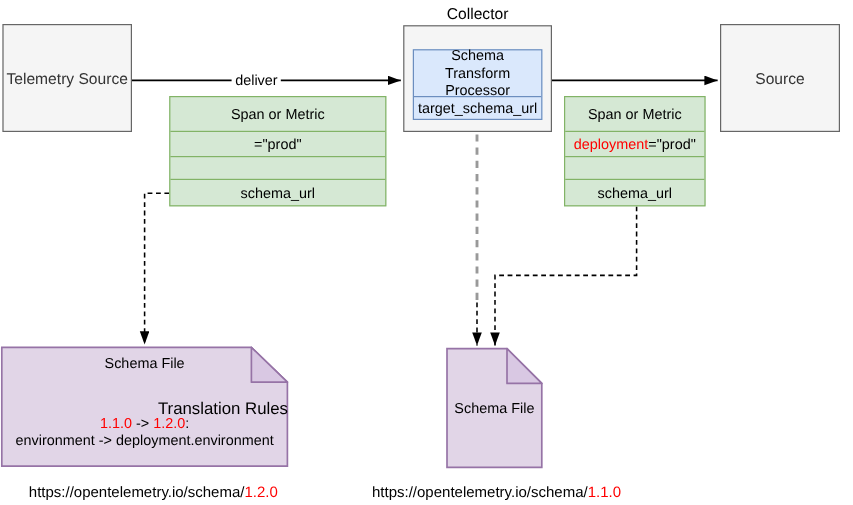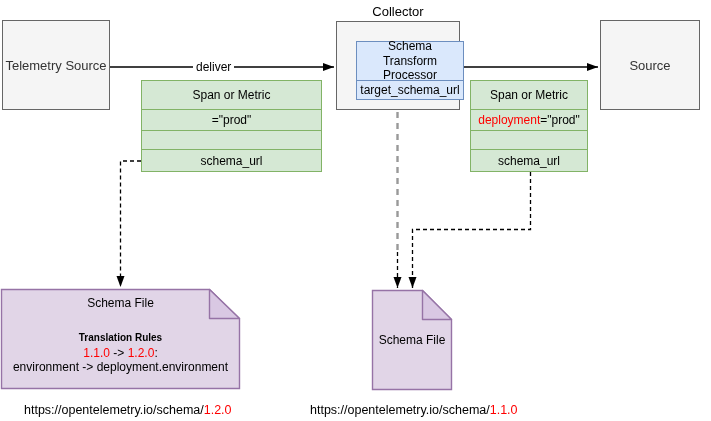--- a/index.html
+++ b/index.html
@@ -44,21 +44,21 @@
   .gtable .r-attr { height:21px; }
   .gtable .r-empty { height:20px; }
   .gtable .r-field { height:22px; }
   .red { color:#ff0000; }
   .edge-label {
     position:absolute; font-size:12px; color:#000; background:#ffffff;
     padding:0 3px; z-index:3;
   }
   .notetext { position:absolute; z-index:2; color:#000; }
   .note-title { position:absolute; width:100%; text-align:center; font-size:12px; }
-  .rules-head { position:absolute; width:100%; text-align:center; font-size:10px; font-weight:bold; }
+  .rules-head { position:absolute; width:100%; text-align:right; font-size:14px; font-weight:normal; }
   .rules-line { position:absolute; width:100%; text-align:center; font-size:12px; white-space:nowrap; }
   .urltext {
     position:absolute; font-size:12.5px; color:#000; text-align:center;
     white-space:nowrap; z-index:2;
   }
   svg.layer { position:absolute; left:0; top:0; z-index:1; }
   .html-layer { position:absolute; left:0; top:0; width:711px; height:421px; z-index:2; }
 </style>
 </head>
 <body>
@@ -92,21 +92,21 @@
   <div class="html-layer">
 
     <div class="box" style="left:2px; top:20px; width:108px; height:90px;">
       <span>Telemetry Source</span>
     </div>
 
     <div class="grouplabel" style="left:336px; top:4px; width:124px;">Collector</div>
 
     <div class="box" style="left:336px; top:21px; width:124px; height:89px;"></div>
 
-    <div class="proc" style="left:356px; top:41px; width:108px; height:59px;">
+    <div class="proc" style="left:344px; top:41px; width:108px; height:59px;">
       <div class="title">Schema Transform Processor</div>
       <div class="field">target_schema_url</div>
     </div>
 
     <div class="box" style="left:600px; top:20px; width:100px; height:90px;">
       <span>Source</span>
     </div>
 
     <div class="edge-label" style="left:193px; top:60px;">deliver</div>
 

